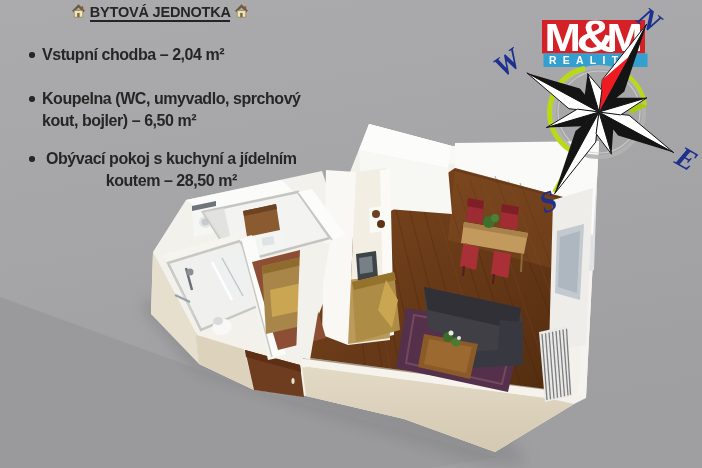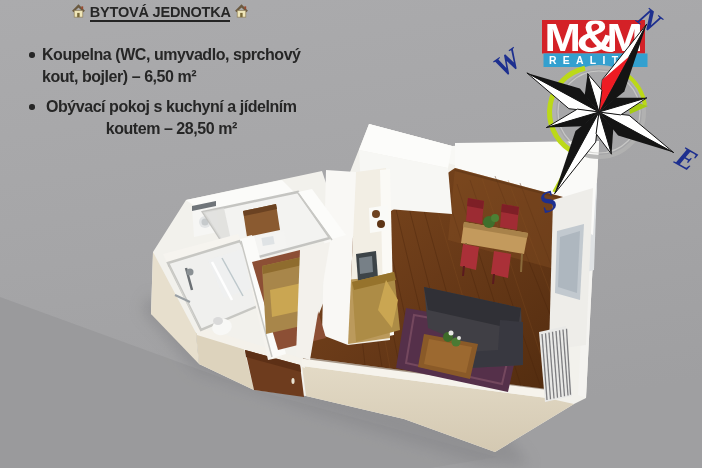--- a/index.html
+++ b/index.html
@@ -227,21 +227,22 @@
   <span style="border-bottom:2px solid #242424;padding-bottom:0px;">BYTOVÁ JEDNOTKA</span>
   <svg width="15" height="15" viewBox="0 0 16 16" style="vertical-align:-2px">
         <path d="M2 8 L8 2 L14 8" fill="none" stroke="#6b5a40" stroke-width="2.4"></path>
         <rect x="3.4" y="7" width="9.2" height="7" fill="#efe6b8" stroke="#8a7a55" stroke-width="0.7"></rect>
         <rect x="6.6" y="9.5" width="2.6" height="4.5" fill="#7a6a3a"></rect>
         <rect x="11" y="2.5" width="2" height="3" fill="#9a4a30"></rect>
       </svg>
 </div>
 
 <div class="txt" style="left:42px;top:44px;font-size:16px;line-height:22px;letter-spacing:-0.45px;">
-  <div style="position:relative;margin-bottom:8px;"><span style="position:absolute;left:-13px;top:8px;width:5.5px;height:5.5px;background:#262626;border-radius:50%;"></span>Koupelna (WC, umyvadlo, sprchový<br>kout, bojler) – 6,50 m²</div>
+  <div style="position:relative;margin-bottom:22px;"><span style="position:absolute;left:-13px;top:8px;width:5.5px;height:5.5px;background:#262626;border-radius:50%;"></span>Vstupní chodba – 2,04 m²</div>
+  <div style="position:relative;margin-bottom:16px;"><span style="position:absolute;left:-13px;top:8px;width:5.5px;height:5.5px;background:#262626;border-radius:50%;"></span>Koupelna (WC, umyvadlo, sprchový<br>kout, bojler) – 6,50 m²</div>
   <div style="position:relative;text-align:center;"><span style="position:absolute;left:-13px;top:8px;width:5.5px;height:5.5px;background:#262626;border-radius:50%;"></span>Obývací pokoj s kuchyní a jídelním<br>koutem – 28,50 m²</div>
 </div>
 
 <svg id="logo" width="702" height="468" style="position:absolute;left:0;top:0">
 
   <rect x="542" y="20" width="103" height="33.5" fill="#d42127"></rect>
   <clipPath id="redclip">
         <rect x="542.5" y="20.5" width="102" height="32.5"></rect>
       </clipPath>
   <g clip-path="url(#redclip)" fill="#ffffff" font-family="Liberation Sans, sans-serif" font-weight="bold">

